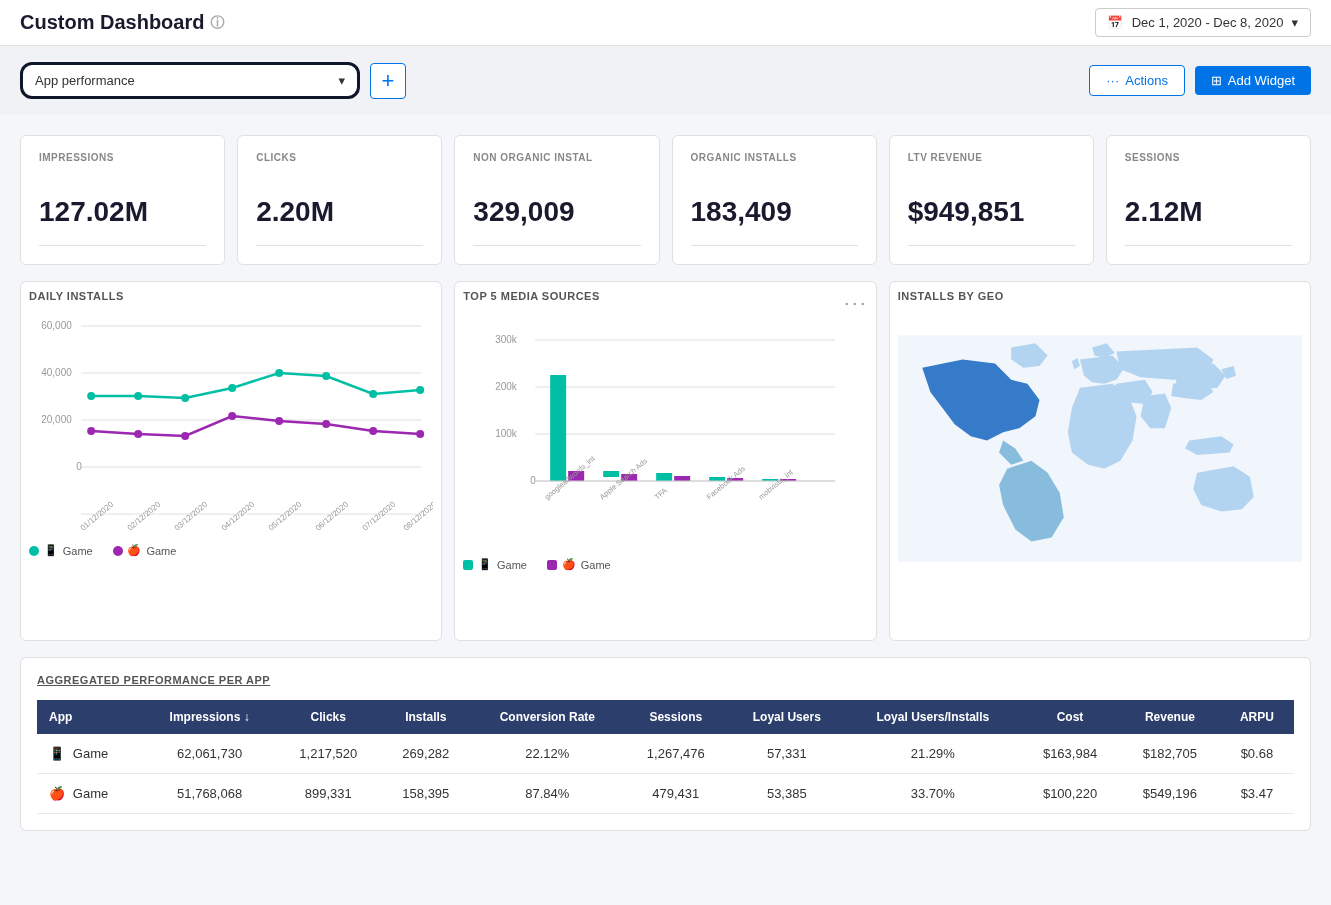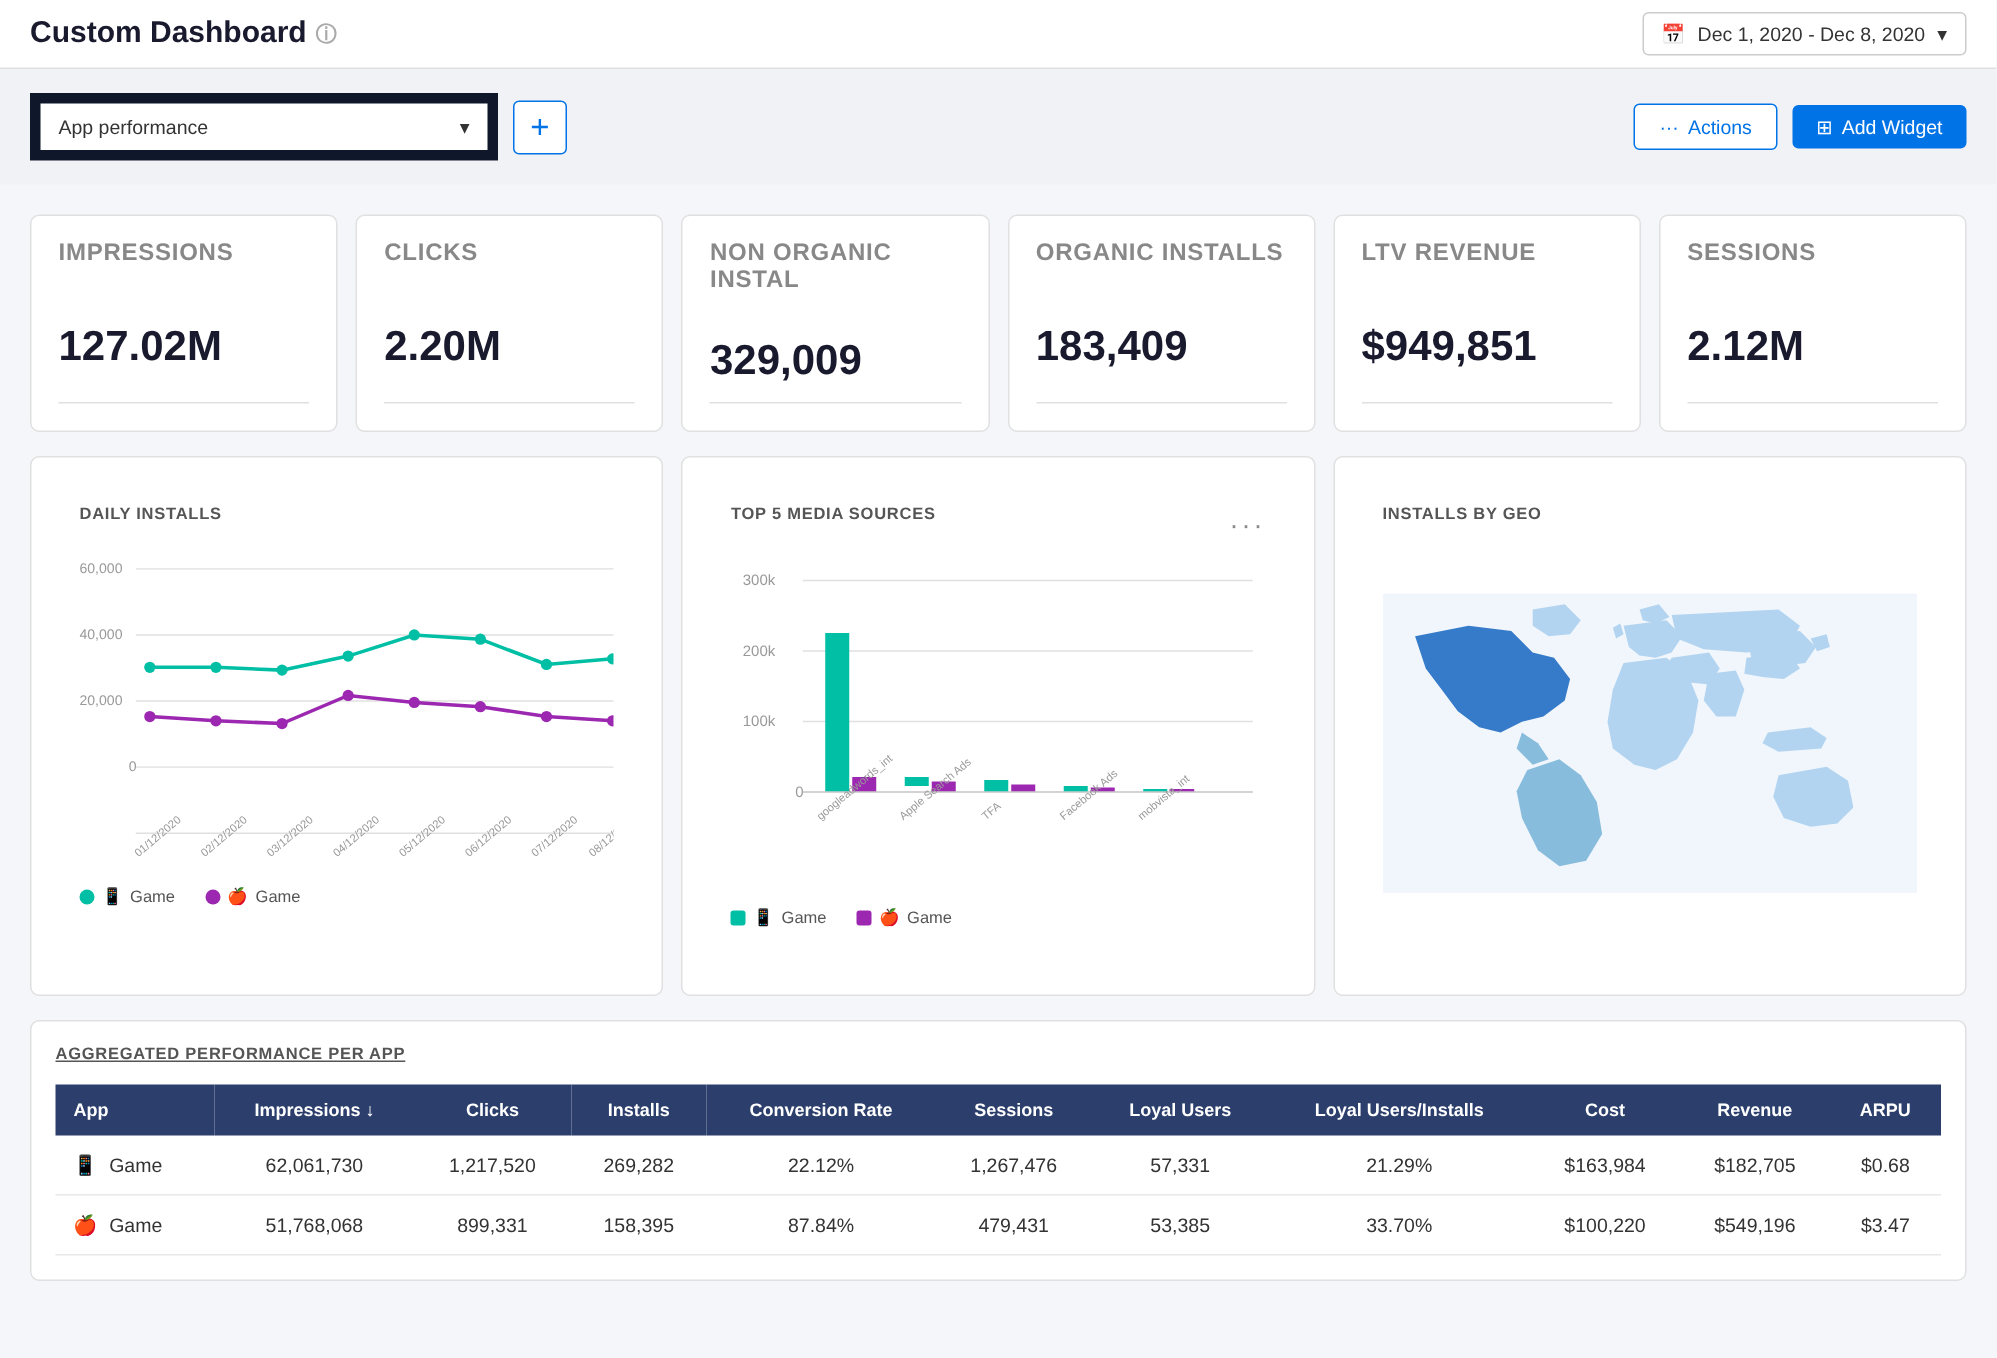--- a/index.html
+++ b/index.html
@@ -43,30 +43,30 @@
     
     .toolbar {
       background: #f0f2f5;
       padding: 16px 20px;
       display: flex;
       align-items: center;
       justify-content: space-between;
     }
     .toolbar-left { display: flex; align-items: center; gap: 10px; }
     .dropdown-select {
-      border: 7px solid #0f172a;
-      border-radius: 0;
+      border: 3px solid #0f172a;
+      border-radius: 12px;
       padding: 8px 12px;
       font-size: 13px;
       background: #fff;
       color: #333;
       display: flex;
       align-items: center;
       justify-content: space-between;
-      width: 312px;
+      width: 340px;
       cursor: pointer;
     }
     .btn-plus {
       border: 1px solid #0073e6;
       border-radius: 4px;
       background: #fff;
       color: #0073e6;
       width: 36px;
       height: 36px;
       font-size: 22px;
@@ -115,21 +115,21 @@
       background: #fff;
       border: 1px solid #e0e0e0;
       border-radius: 6px;
       padding: 16px 18px 12px;
       display: flex;
       flex-direction: column;
       justify-content: space-between;
       min-height: 130px;
     }
     .kpi-label {
-      font-size: 16px;
+      font-size: 10px;
       font-weight: 600;
       color: #888;
       text-transform: uppercase;
       letter-spacing: 0.5px;
     }
     .kpi-value {
       font-size: 28px;
       font-weight: 700;
       color: #1a1a2e;
       margin-top: 28px;
@@ -144,21 +144,21 @@
     .charts-row {
       display: grid;
       grid-template-columns: 1fr 1fr 1fr;
       gap: 12px;
       margin-bottom: 16px;
     }
     .chart-card {
       background: #fff;
       border: 1px solid #e0e0e0;
       border-radius: 6px;
-      padding: 32px;
+      padding: 8px;
       min-height: 360px;
     }
     .chart-title {
       font-size: 11px;
       font-weight: 700;
       color: #555;
       text-transform: uppercase;
       letter-spacing: 0.5px;
       margin-bottom: 14px;
     }

